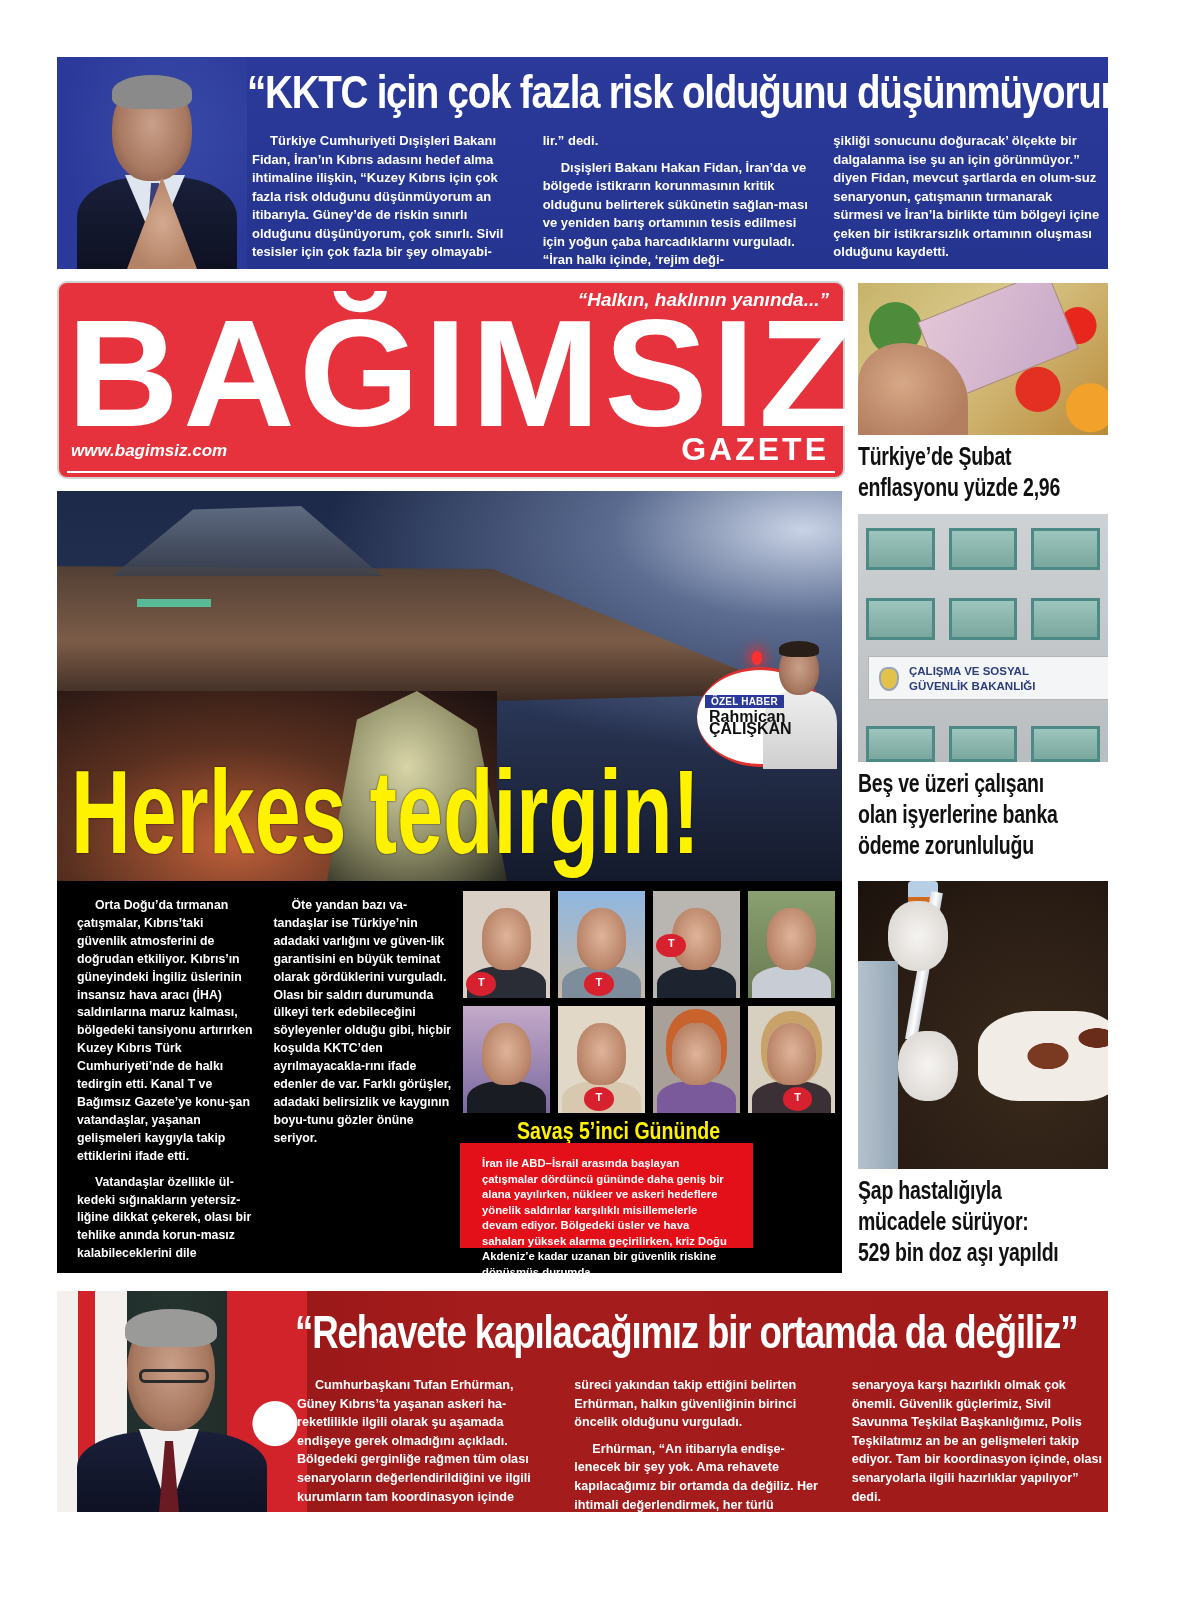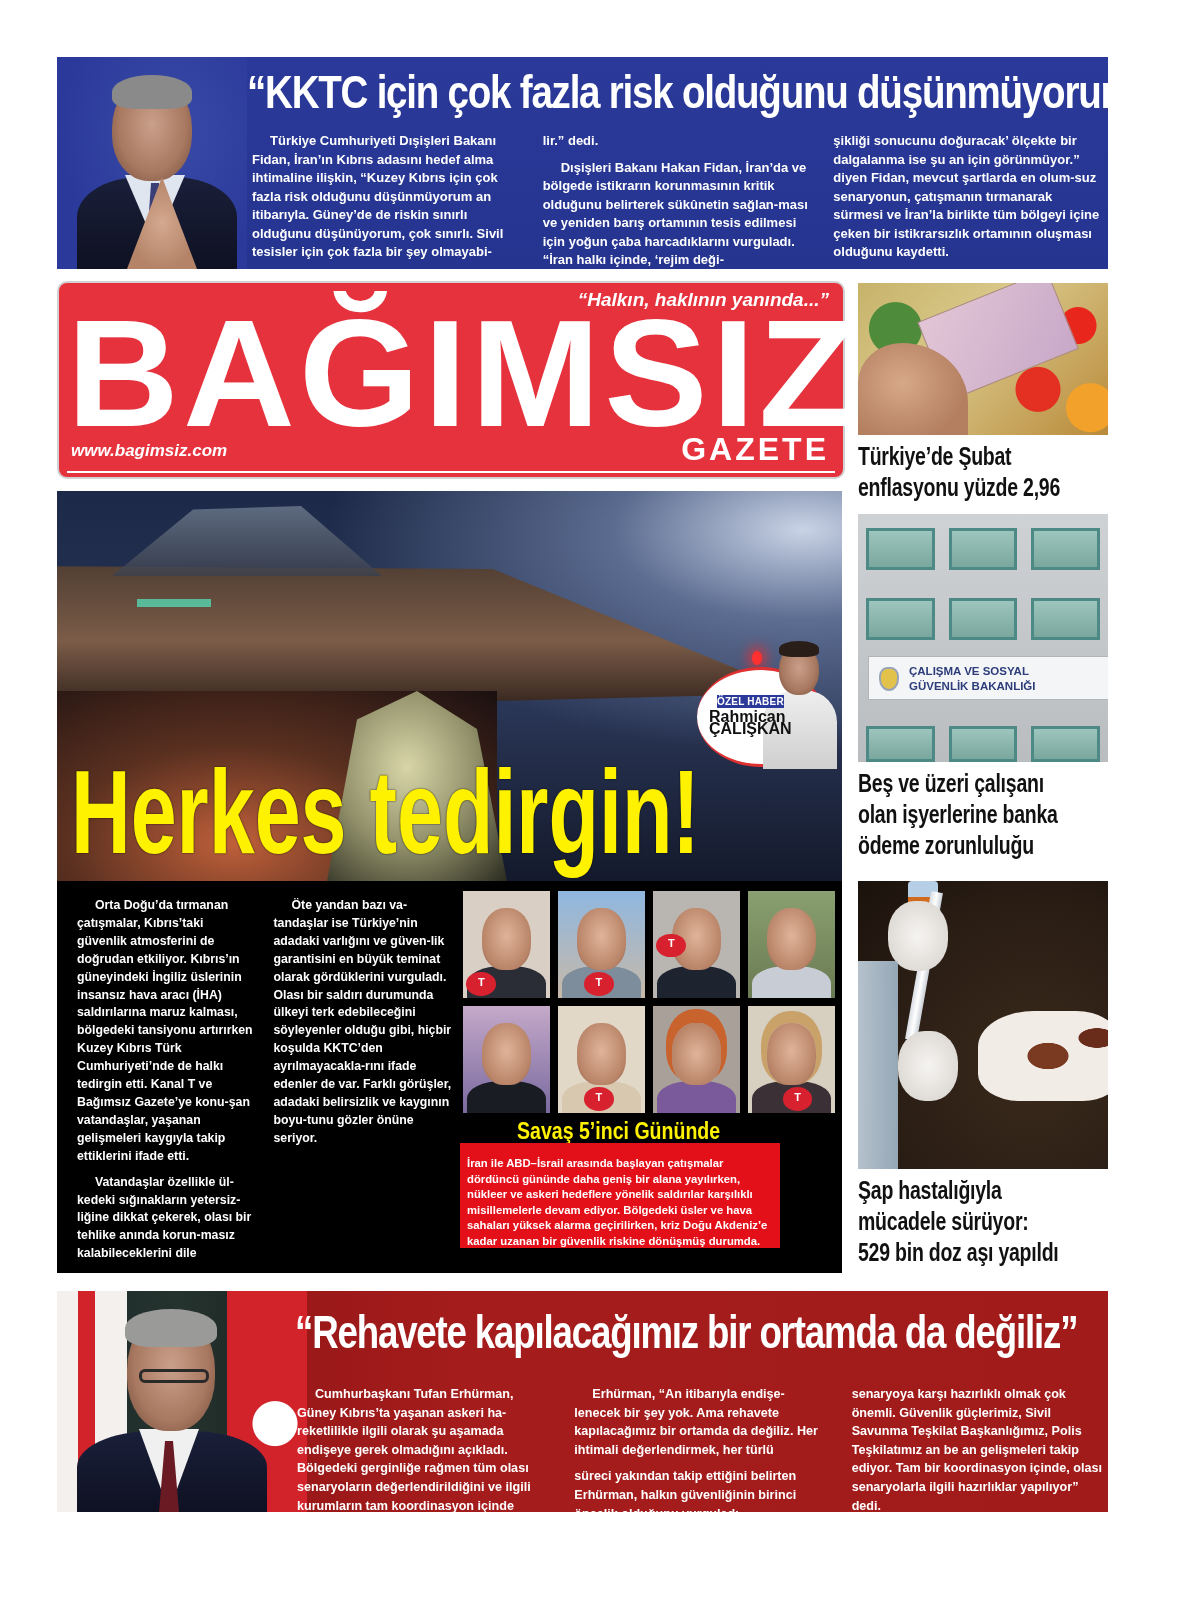--- a/index.html
+++ b/index.html
@@ -127,22 +127,22 @@
 
   .reporter {
     position: absolute; left: 640px; top: 148px; width: 142px; height: 130px;
   }
   .reporter-circle {
     position: absolute; left: 0; top: 28px; width: 128px; height: 100px;
     border-radius: 50%; background: #ffffff; border: 3px solid #e03030; border-left: none;
   }
   .reporter-person { position: absolute; left: 62px; top: 0; width: 78px; height: 128px; }
   .rep-tag {
-    position: absolute; left: 20px; top: 56px; background: #2b3a9a; color: #fff;
-    font-size: 10px; font-weight: 700; padding: 1px 0; letter-spacing: .2px;
+    position: absolute; left: 8px; top: 56px; background: #2b3a9a; color: #fff;
+    font-size: 10px; font-weight: 700; padding: 1px 6px; letter-spacing: .2px;
   }
   .rep-name {
     position: absolute; left: 12px; top: 72px; color: #111; font-size: 16px; font-weight: 700;
     line-height: 12px;
   }
 
   .main-headline {
     position: absolute; left: 14px; top: 262px; width: 775px;
     color: #fff200; font-weight: 700; font-size: 118px; line-height: 118px;
     letter-spacing: 0px; transform: scaleX(0.7); transform-origin: left top;
@@ -180,22 +180,22 @@
     content: "T"; position: absolute; left: 0; right: 0; top: 14%;
     text-align: center; color: #fff; font-size: 11px; font-weight: 700;
   }
 
   .sidebar-box-title {
     position: absolute; left: 460px; top: 628px; color: #fff200;
     font-weight: 700; font-size: 23px; line-height: 24px;
     transform: scaleX(0.85); transform-origin: left top; white-space: nowrap;
   }
   .sidebar-box {
-    position: absolute; left: 403px; top: 652px; width: 320px; height: 105px;
-    background: #e3101a; padding: 5px 7px;
+    position: absolute; left: 403px; top: 652px; width: 293px; height: 105px;
+    background: #e3101a; padding: 5px 22px;
   }
   .sidebar-box .col-text { text-indent: 0; font-size: 11.3px; line-height: 15.5px; }
 
   
   .side-story { position: absolute; left: 858px; width: 250px; }
   .side-photo { position: relative; width: 250px; overflow: hidden; }
   .side-headline {
     color: #111111; font-weight: 700; font-size: 25px; line-height: 31px;
     transform: scaleX(0.78); transform-origin: left top; white-space: nowrap;
     margin-top: 6px; letter-spacing: -.3px;
@@ -289,21 +289,21 @@
     position: absolute; top: 0; height: 221px; width: 80px;
     background: radial-gradient(circle at 60% 60%, #ffffff 0 22px, #d2232b 23px);
   }
   .bottom-headline {
     position: absolute; left: 238px; top: 12px; width: 812px;
     color: #ffffff; font-weight: 700; font-size: 47px; line-height: 58px;
     letter-spacing: -1.5px; transform: scaleX(0.78); transform-origin: left top;
     white-space: nowrap;
   }
   .bottom-cols {
-    position: absolute; left: 240px; top: 86px; width: 808px;
+    position: absolute; left: 240px; top: 77px; width: 808px;
     display: grid; grid-template-columns: 1fr 1fr 1fr; column-gap: 24px;
   }
   .bottom-cols .col-text { font-size: 12.6px; line-height: 18.6px; }
 </style>
 </head>
 <body>
 
 <section class="top-banner">
   <div class="top-photo">
     <div class="person" style="left:10px;top:0;width:180px;height:212px;">
@@ -489,18 +489,18 @@
       <div class="hair" style="left:48px;top:18px;width:92px;height:38px;background:#9a9a98;"></div>
       <div style="position:absolute;left:62px;top:78px;width:70px;height:14px;border:3px solid #2a2a2a;border-radius:6px;"></div>
     </div>
   </div>
 
   <h1 class="bottom-headline cond">“Rehavete kapılacağımız bir ortamda da değiliz”</h1>
 
   <div class="bottom-cols">
     <p class="col-text">Cumhurbaşkanı Tufan Erhürman, Güney Kıbrıs’ta yaşanan askeri ha-reketlilikle ilgili olarak şu aşamada endişeye gerek olmadığını açıkladı. Bölgedeki gerginliğe rağmen tüm olası senaryoların değerlendirildiğini ve ilgili kurumların tam koordinasyon içinde</p>
     <div>
+      <p class="col-text noindent">süreci yakından takip ettiğini belirten Erhürman, halkın güvenliğinin birinci öncelik olduğunu vurguladı.</p>
       <p class="col-text">Erhürman, “An itibarıyla endişe-lenecek bir şey yok. Ama rehavete kapılacağımız bir ortamda da değiliz. Her ihtimali değerlendirmek, her türlü</p>
-      <p class="col-text noindent">süreci yakından takip ettiğini belirten Erhürman, halkın güvenliğinin birinci öncelik olduğunu vurguladı.</p>
     </div>
     <p class="col-text noindent">senaryoya karşı hazırlıklı olmak çok önemli. Güvenlik güçlerimiz, Sivil Savunma Teşkilat Başkanlığımız, Polis Teşkilatımız an be an gelişmeleri takip ediyor. Tam bir koordinasyon içinde, olası senaryolarla ilgili hazırlıklar yapılıyor” dedi.</p>
   </div>
 </section>
 
 </body></html>

